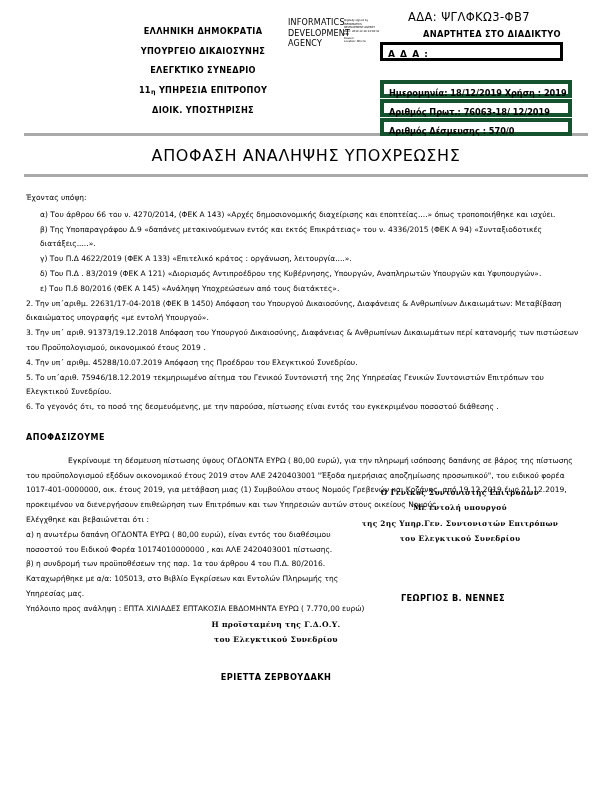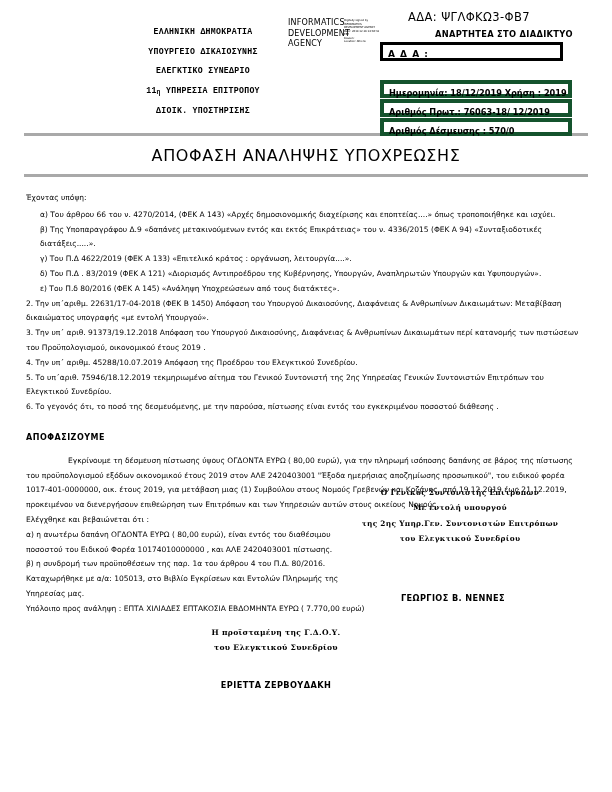--- a/index.html
+++ b/index.html
@@ -27,21 +27,20 @@
     left: 108px; top: 22px;
     width: 190px;
     text-align: center;
   }
   .hdr-left div {
     font-size: 8.2px;
     font-weight: bold;
     letter-spacing: 0.3px;
     line-height: 19.5px;
     white-space: nowrap;
-    font-family: Liberation Mono, monospace;
   }
   .hdr-left div sub {
     font-size: 6.4px;
     vertical-align: baseline;
     position: relative;
     top: 1.5px;
   }
 
   
   .ida-stamp {
@@ -76,21 +75,20 @@
     letter-spacing: 0.4px;
     white-space: nowrap;
   }
   .anartitea {
     position: absolute;
     left: 423px; top: 29px;
     font-size: 8.3px;
     font-weight: bold;
     letter-spacing: 0.3px;
     white-space: nowrap;
-    margin-left: 12px;
   }
   .box-ada {
     position: absolute;
     left: 380px; top: 42px;
     width: 183px; height: 19px;
     border: 3px solid #000000;
     font-size: 9px;
     font-weight: bold;
     letter-spacing: 1px;
     padding: 4px 0 0 5px;
@@ -169,21 +167,21 @@
     position: absolute;
     right: 18px; top: 78px;
     width: 230px;
     text-align: center;
     font-weight: bold;
     font-size: 8.2px;
     letter-spacing: 0.4px;
   }
 
   .gdoy-sig {
-    margin-top: 8px;
+    margin-top: 0;
     text-align: center;
     font-weight: bold;
     font-size: 7.6px;
     line-height: 15.5px;
     letter-spacing: 0.3px;
     font-family: "DejaVu Serif", "Liberation Serif", serif;
     padding-right: 60px;
   }
   .gdoy-name {
     margin-top: 22px;

